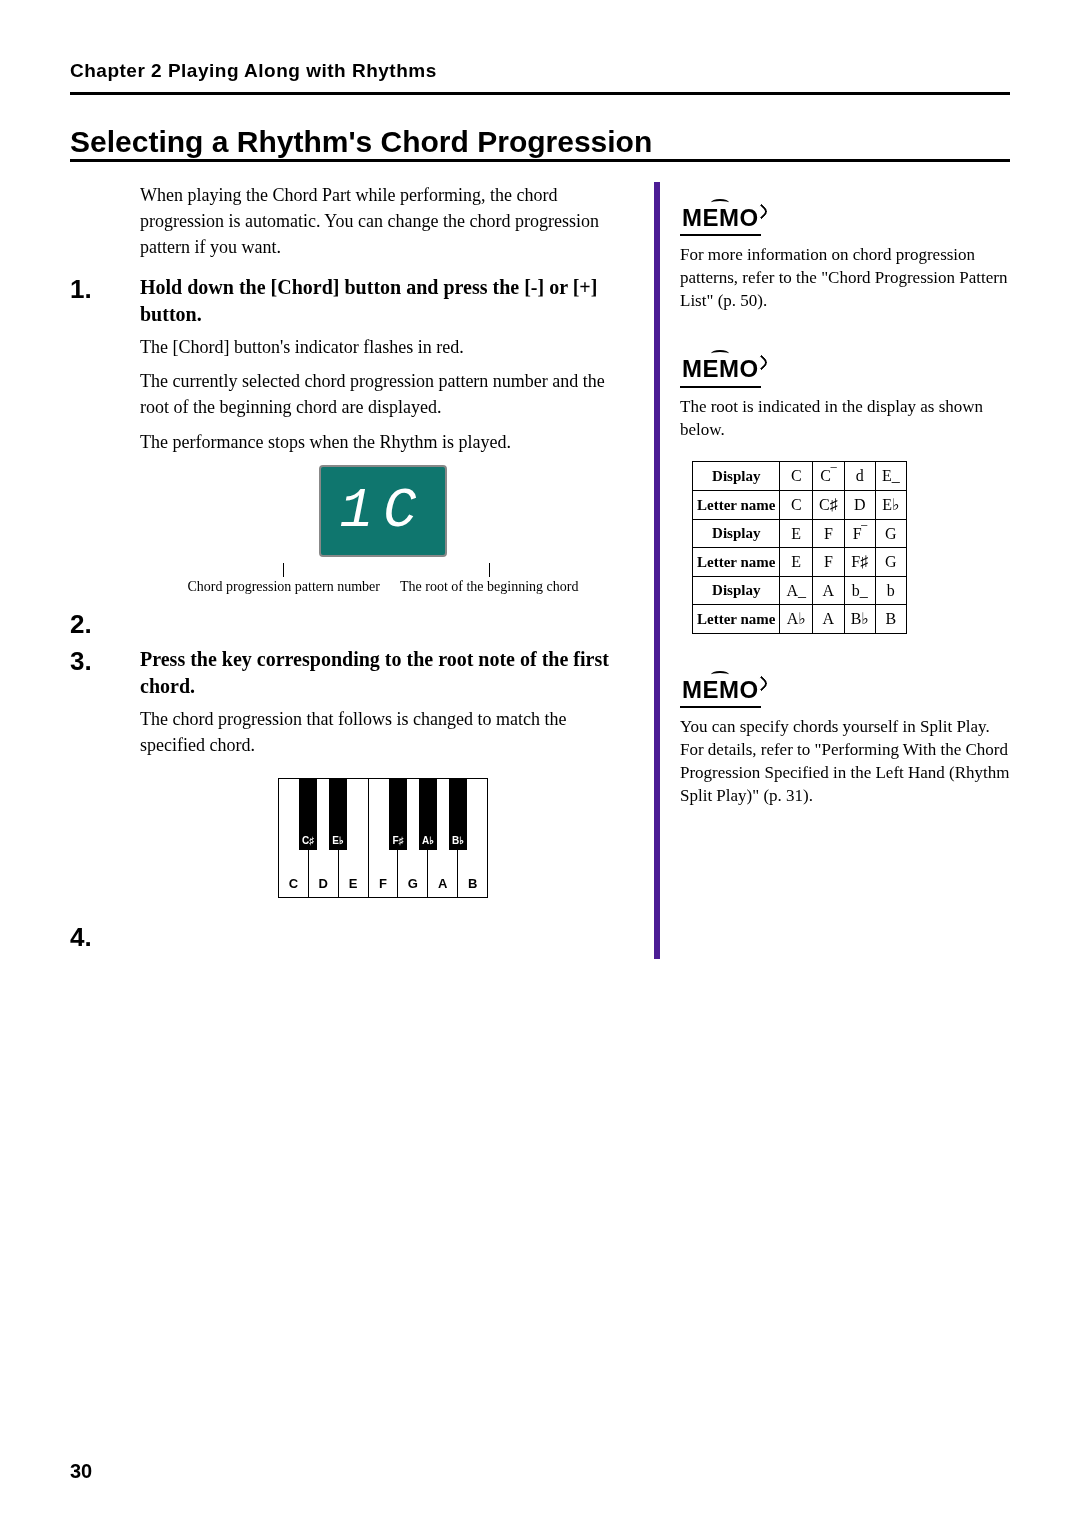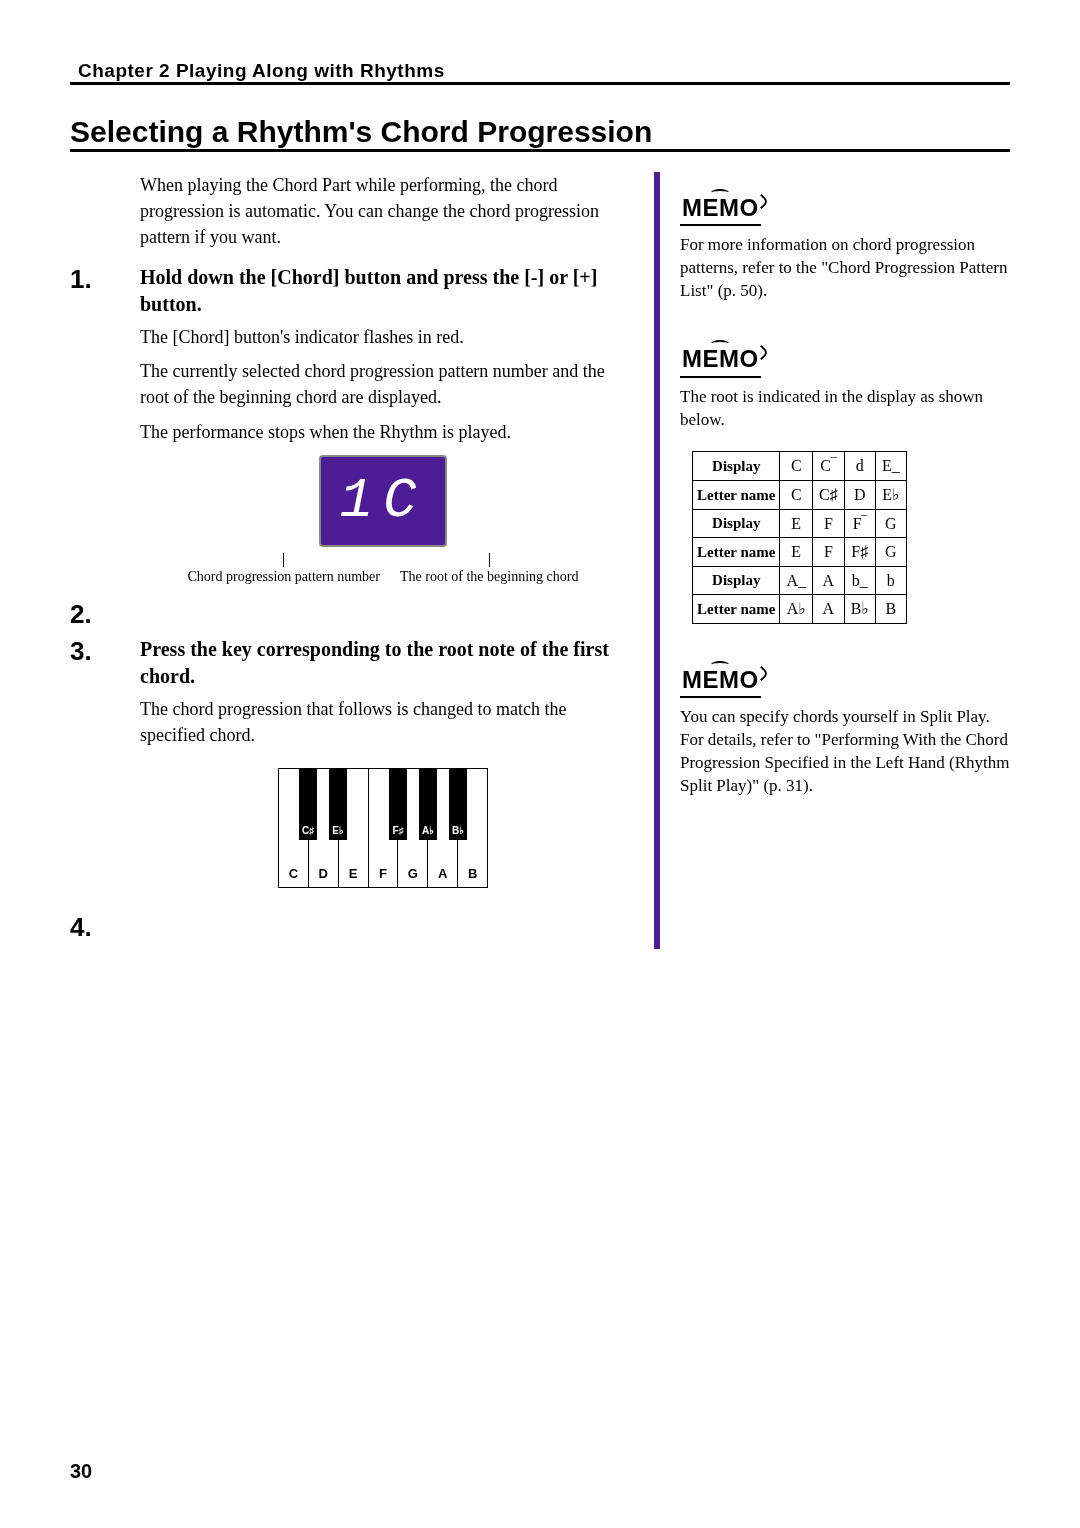--- a/index.html
+++ b/index.html
@@ -9,23 +9,22 @@
     height: 1528px;
     padding: 60px 70px 50px 70px;
     position: relative;
     background: #fff;
     color: #000;
   }
   .page-header {
     font-family: Arial, Helvetica, sans-serif;
     font-weight: bold;
     font-size: 19px;
-    padding-bottom: 0;
+    padding-bottom: 10px;
     letter-spacing: 0.5px;
-    margin-left: 8px;
   }
   .header-rule {
     border: none;
     border-top: 3px solid #000;
     margin-bottom: 30px;
   }
   .section-title {
     font-family: Arial, Helvetica, sans-serif;
     font-weight: bold;
     font-size: 30px;
@@ -77,21 +76,21 @@
     font-size: 18px;
     line-height: 1.45;
     margin-bottom: 8px;
   }
   .figure {
     text-align: center;
     margin: 10px auto 8px auto;
   }
   .display {
     display: inline-block;
-    background: #4c1d95;
+    background: #0f766e;
     padding: 12px 18px;
     border: 2px solid #888;
     border-radius: 4px;
   }
   .seg {
     font-family: "Courier New", monospace;
     color: #fff;
     font-size: 56px;
     letter-spacing: 10px;
     font-style: italic;

